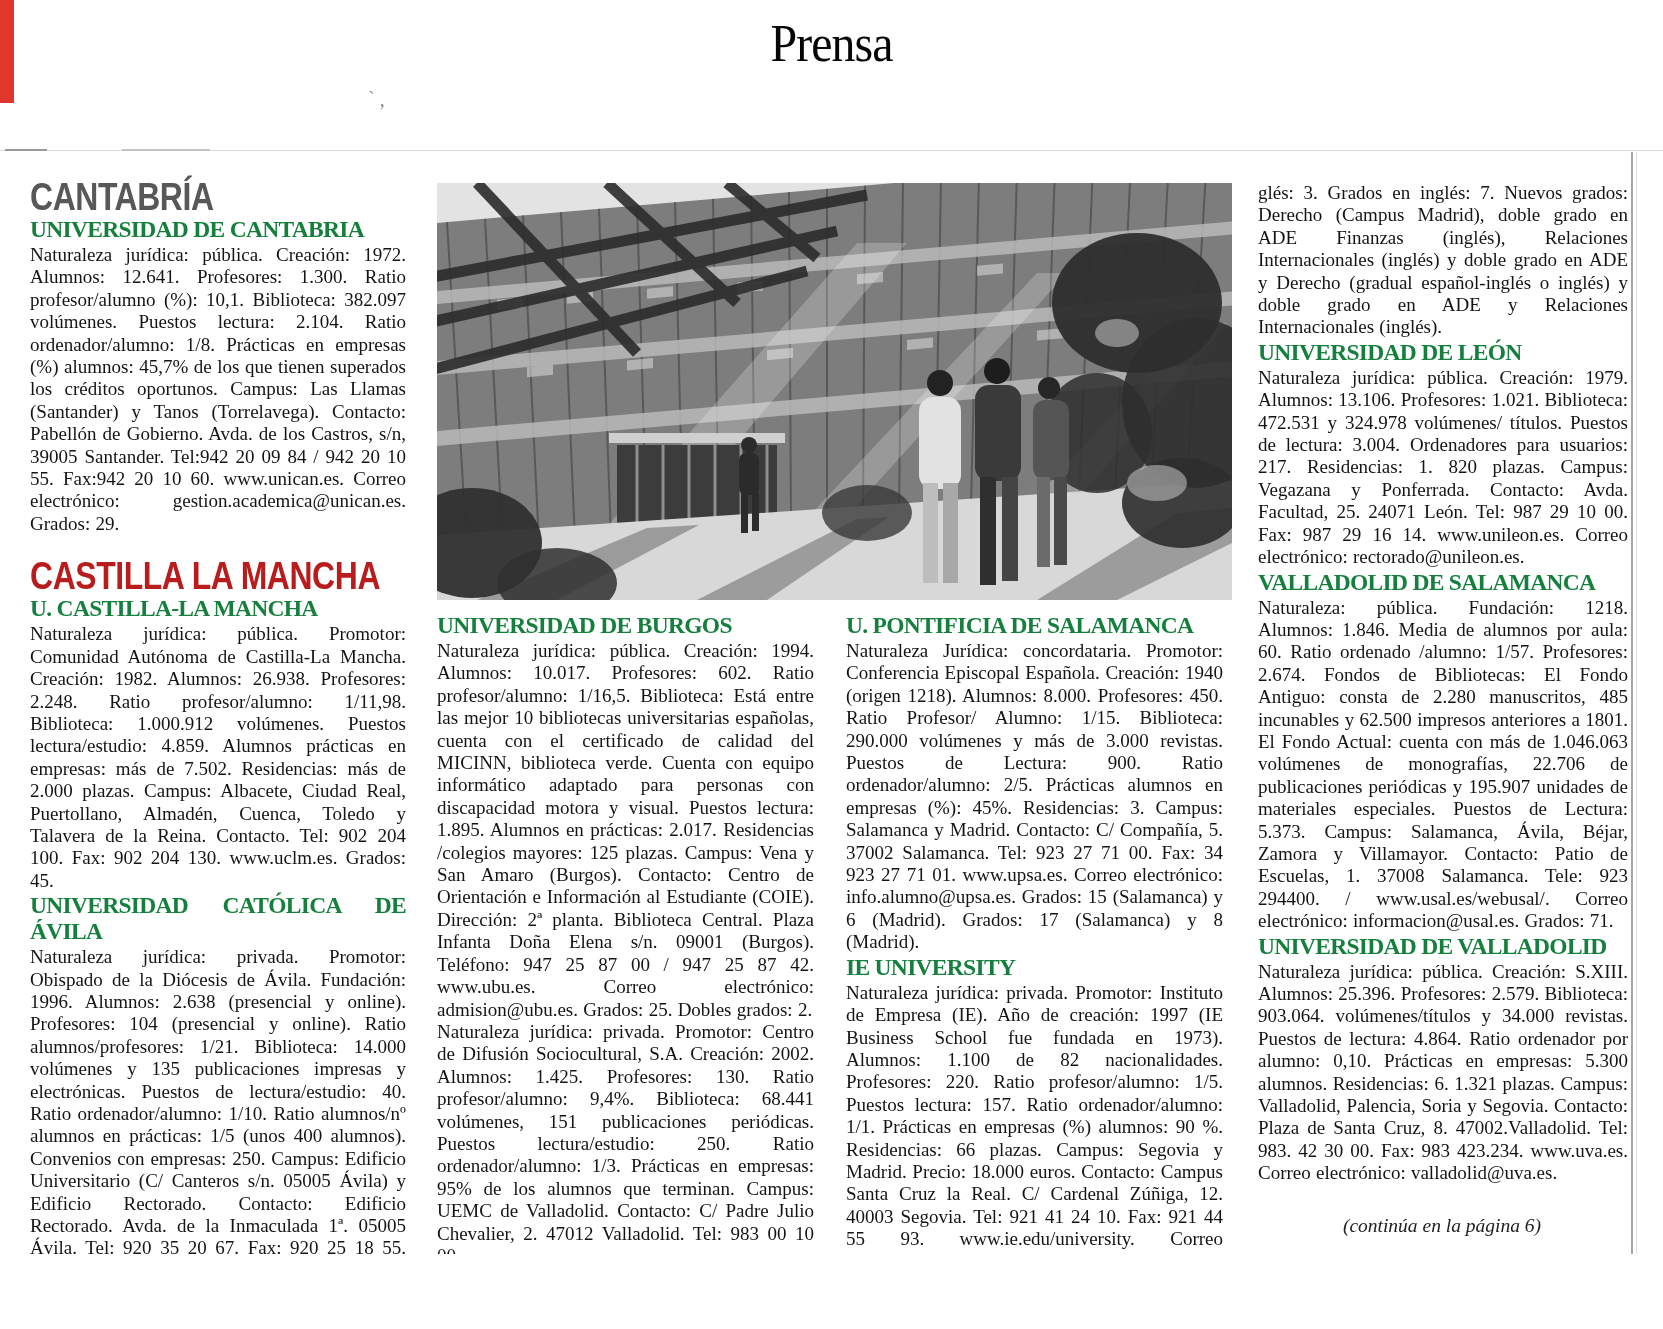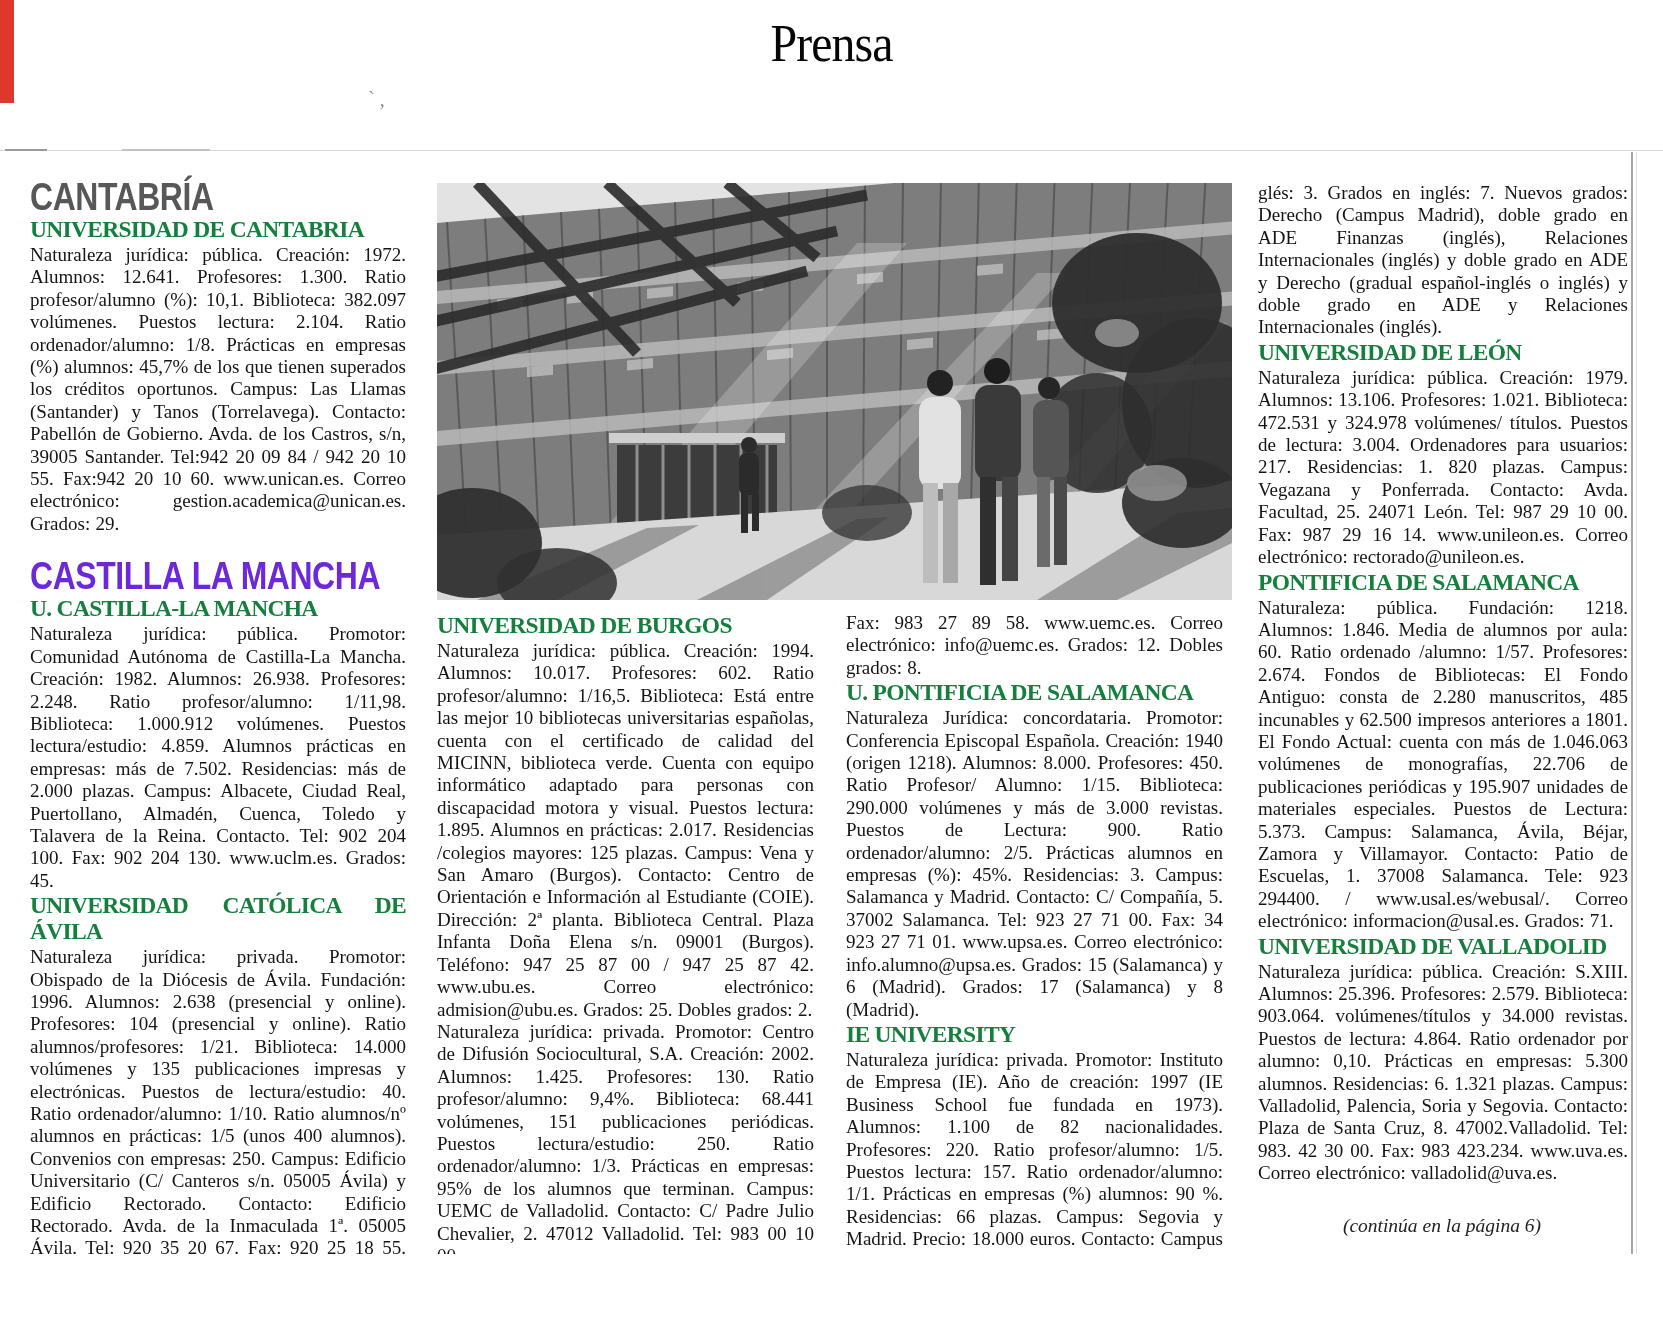--- a/index.html
+++ b/index.html
@@ -178,46 +178,45 @@
         <rect x="600" y="294" width="13" height="90" fill="#6b6b6b"></rect>
         <rect x="617" y="294" width="13" height="88" fill="#4a4a4a"></rect>
       </g>
     </svg>
   </div>
 
   <section class="col" style="left:30px;top:182px;width:376px;">
     <h2 class="region" style="color:#58585a;"><span class="cond">CANTABRÍA</span></h2>
     <h3 class="uni">UNIVERSIDAD DE CANTABRIA</h3>
     <p class="bodytext">Naturaleza jurídica: pública. Creación: 1972. Alumnos: 12.641. Profesores: 1.300. Ratio profesor/alumno (%): 10,1. Biblioteca: 382.097 volúmenes. Puestos lectura: 2.104. Ratio ordenador/alumno: 1/8. Prácticas en empresas (%) alumnos: 45,7% de los que tienen superados los créditos oportunos. Campus: Las Llamas (Santander) y Tanos (Torrelavega). Contacto: Pabellón de Gobierno. Avda. de los Castros, s/n, 39005 Santander. Tel:942 20 09 84 / 942 20 10 55. Fax:942 20 10 60. www.unican.es. Correo electrónico: gestion.academica@unican.es. Grados: 29.</p>
-    <h2 class="region" style="color:#6d28d9;"><span class="cond">CASTILLA LA MANCHA</span></h2>
+    <h2 class="region" style="color:#b91c1c;"><span class="cond">CASTILLA LA MANCHA</span></h2>
     <h3 class="uni">U. CASTILLA-LA MANCHA</h3>
     <p class="bodytext">Naturaleza jurídica: pública. Promotor: Comunidad Autónoma de Castilla-La Mancha. Creación: 1982. Alumnos: 26.938. Profesores: 2.248. Ratio profesor/alumno: 1/11,98. Biblioteca: 1.000.912 volúmenes. Puestos lectura/estudio: 4.859. Alumnos prácticas en empresas: más de 7.502. Residencias: más de 2.000 plazas. Campus: Albacete, Ciudad Real, Puertollano, Almadén, Cuenca, Toledo y Talavera de la Reina. Contacto. Tel: 902 204 100. Fax: 902 204 130. www.uclm.es. Grados: 45.</p>
     <h3 class="uni">UNIVERSIDAD CATÓLICA DE ÁVILA</h3>
     <p class="bodytext">Naturaleza jurídica: privada. Promotor: Obispado de la Diócesis de Ávila. Fundación: 1996. Alumnos: 2.638 (presencial y online). Profesores: 104 (presencial y online). Ratio alumnos/profesores: 1/21. Biblioteca: 14.000 volúmenes y 135 publicaciones impresas y electrónicas. Puestos de lectura/estudio: 40. Ratio ordenador/alumno: 1/10. Ratio alumnos/nº alumnos en prácticas: 1/5 (unos 400 alumnos). Convenios con empresas: 250. Campus: Edificio Universitario (C/ Canteros s/n. 05005 Ávila) y Edificio Rectorado. Contacto: Edificio Rectorado. Avda. de la Inmaculada 1ª. 05005 Ávila. Tel: 920 35 20 67. Fax: 920 25 18 55. www.ucavila.es. Correo electrónico: info@ucavila.es. Grados: 10. Grados simultáneos: 7. Nuevos grados: 1.</p>
   </section>
 
   <section class="col" style="left:437px;top:612px;width:377px;">
     <h3 class="uni">UNIVERSIDAD DE BURGOS</h3>
     <p class="bodytext">Naturaleza jurídica: pública. Creación: 1994. Alumnos: 10.017. Profesores: 602. Ratio profesor/alumno: 1/16,5. Biblioteca: Está entre las mejor 10 bibliotecas universitarias españolas, cuenta con el certificado de calidad del MICINN, biblioteca verde. Cuenta con equipo informático adaptado para personas con discapacidad motora y visual. Puestos lectura: 1.895. Alumnos en prácticas: 2.017. Residencias /colegios mayores: 125 plazas. Campus: Vena y San Amaro (Burgos). Contacto: Centro de Orientación e Información al Estudiante (COIE). Dirección: 2ª planta. Biblioteca Central. Plaza Infanta Doña Elena s/n. 09001 (Burgos). Teléfono: 947 25 87 00 / 947 25 87 42. www.ubu.es. Correo electrónico: admision@ubu.es. Grados: 25. Dobles grados: 2.</p>
     <p class="bodytext">Naturaleza jurídica: privada. Promotor: Centro de Difusión Sociocultural, S.A. Creación: 2002. Alumnos: 1.425. Profesores: 130. Ratio profesor/alumno: 9,4%. Biblioteca: 68.441 volúmenes, 151 publicaciones periódicas. Puestos lectura/estudio: 250. Ratio ordenador/alumno: 1/3. Prácticas en empresas: 95% de los alumnos que terminan. Campus: UEMC de Valladolid. Contacto: C/ Padre Julio Chevalier, 2. 47012 Valladolid. Tel: 983 00 10 00.</p>
   </section>
 
   <section class="col" style="left:846px;top:612px;width:377px;">
-    <p class="bodytext">Fax: 983 27 89 58. www.uemc.es. Correo electrónico: info@uemc.es. Grados: 12. Dobles grados: 8.</p>
     <h3 class="uni">U. PONTIFICIA DE SALAMANCA</h3>
     <p class="bodytext">Naturaleza Jurídica: concordataria. Promotor: Conferencia Episcopal Española. Creación: 1940 (origen 1218). Alumnos: 8.000. Profesores: 450. Ratio Profesor/ Alumno: 1/15. Biblioteca: 290.000 volúmenes y más de 3.000 revistas. Puestos de Lectura: 900. Ratio ordenador/alumno: 2/5. Prácticas alumnos en empresas (%): 45%. Residencias: 3. Campus: Salamanca y Madrid. Contacto: C/ Compañía, 5. 37002 Salamanca. Tel: 923 27 71 00. Fax: 34 923 27 71 01. www.upsa.es. Correo electrónico: info.alumno@upsa.es. Grados: 15 (Salamanca) y 6 (Madrid). Grados: 17 (Salamanca) y 8 (Madrid).</p>
     <h3 class="uni">IE UNIVERSITY</h3>
     <p class="bodytext">Naturaleza jurídica: privada. Promotor: Instituto de Empresa (IE). Año de creación: 1997 (IE Business School fue fundada en 1973). Alumnos: 1.100 de 82 nacionalidades. Profesores: 220. Ratio profesor/alumno: 1/5. Puestos lectura: 157. Ratio ordenador/alumno: 1/1. Prácticas en empresas (%) alumnos: 90 %. Residencias: 66 plazas. Campus: Segovia y Madrid. Precio: 18.000 euros. Contacto: Campus Santa Cruz la Real. C/ Cardenal Zúñiga, 12. 40003 Segovia. Tel: 921 41 24 10. Fax: 921 44 55 93. www.ie.edu/university. Correo electrónico: university@ie.edu. Grados graduales español-in-</p>
   </section>
 
   <section class="col" style="left:1258px;top:182px;width:370px;">
     <p class="bodytext">glés: 3. Grados en inglés: 7. Nuevos grados: Derecho (Campus Madrid), doble grado en ADE Finanzas (inglés), Relaciones Internacionales (inglés) y doble grado en ADE y Derecho (gradual español-inglés o inglés) y doble grado en ADE y Relaciones Internacionales (inglés).</p>
     <h3 class="uni">UNIVERSIDAD DE LEÓN</h3>
     <p class="bodytext">Naturaleza jurídica: pública. Creación: 1979. Alumnos: 13.106. Profesores: 1.021. Biblioteca: 472.531 y 324.978 volúmenes/ títulos. Puestos de lectura: 3.004. Ordenadores para usuarios: 217. Residencias: 1. 820 plazas. Campus: Vegazana y Ponferrada. Contacto: Avda. Facultad, 25. 24071 León. Tel: 987 29 10 00. Fax: 987 29 16 14. www.unileon.es. Correo electrónico: rectorado@unileon.es.</p>
-    <h3 class="uni">PONTIFICIA DE SALAMANCA</h3>
+    <h3 class="uni">VALLADOLID DE SALAMANCA</h3>
     <p class="bodytext">Naturaleza: pública. Fundación: 1218. Alumnos: 1.846. Media de alumnos por aula: 60. Ratio ordenado /alumno: 1/57. Profesores: 2.674. Fondos de Bibliotecas: El Fondo Antiguo: consta de 2.280 manuscritos, 485 incunables y 62.500 impresos anteriores a 1801. El Fondo Actual: cuenta con más de 1.046.063 volúmenes de monografías, 22.706 de publicaciones periódicas y 195.907 unidades de materiales especiales. Puestos de Lectura: 5.373. Campus: Salamanca, Ávila, Béjar, Zamora y Villamayor. Contacto: Patio de Escuelas, 1. 37008 Salamanca. Tele: 923 294400. / www.usal.es/webusal/. Correo electrónico: informacion@usal.es. Grados: 71.</p>
     <h3 class="uni">UNIVERSIDAD DE VALLADOLID</h3>
     <p class="bodytext">Naturaleza jurídica: pública. Creación: S.XIII. Alumnos: 25.396. Profesores: 2.579. Biblioteca: 903.064. volúmenes/títulos y 34.000 revistas. Puestos de lectura: 4.864. Ratio ordenador por alumno: 0,10. Prácticas en empresas: 5.300 alumnos. Residencias: 6. 1.321 plazas. Campus: Valladolid, Palencia, Soria y Segovia. Contacto: Plaza de Santa Cruz, 8. 47002.Valladolid. Tel: 983. 42 30 00. Fax: 983 423.234. www.uva.es. Correo electrónico: valladolid@uva.es.</p>
     <p class="note">(continúa en la página 6)</p>
   </section>
 
   <div class="vrule"></div>
   <div class="vrule2"></div>
   <div class="rule-bottom"></div>
   <div class="rule-bottom2"></div>

